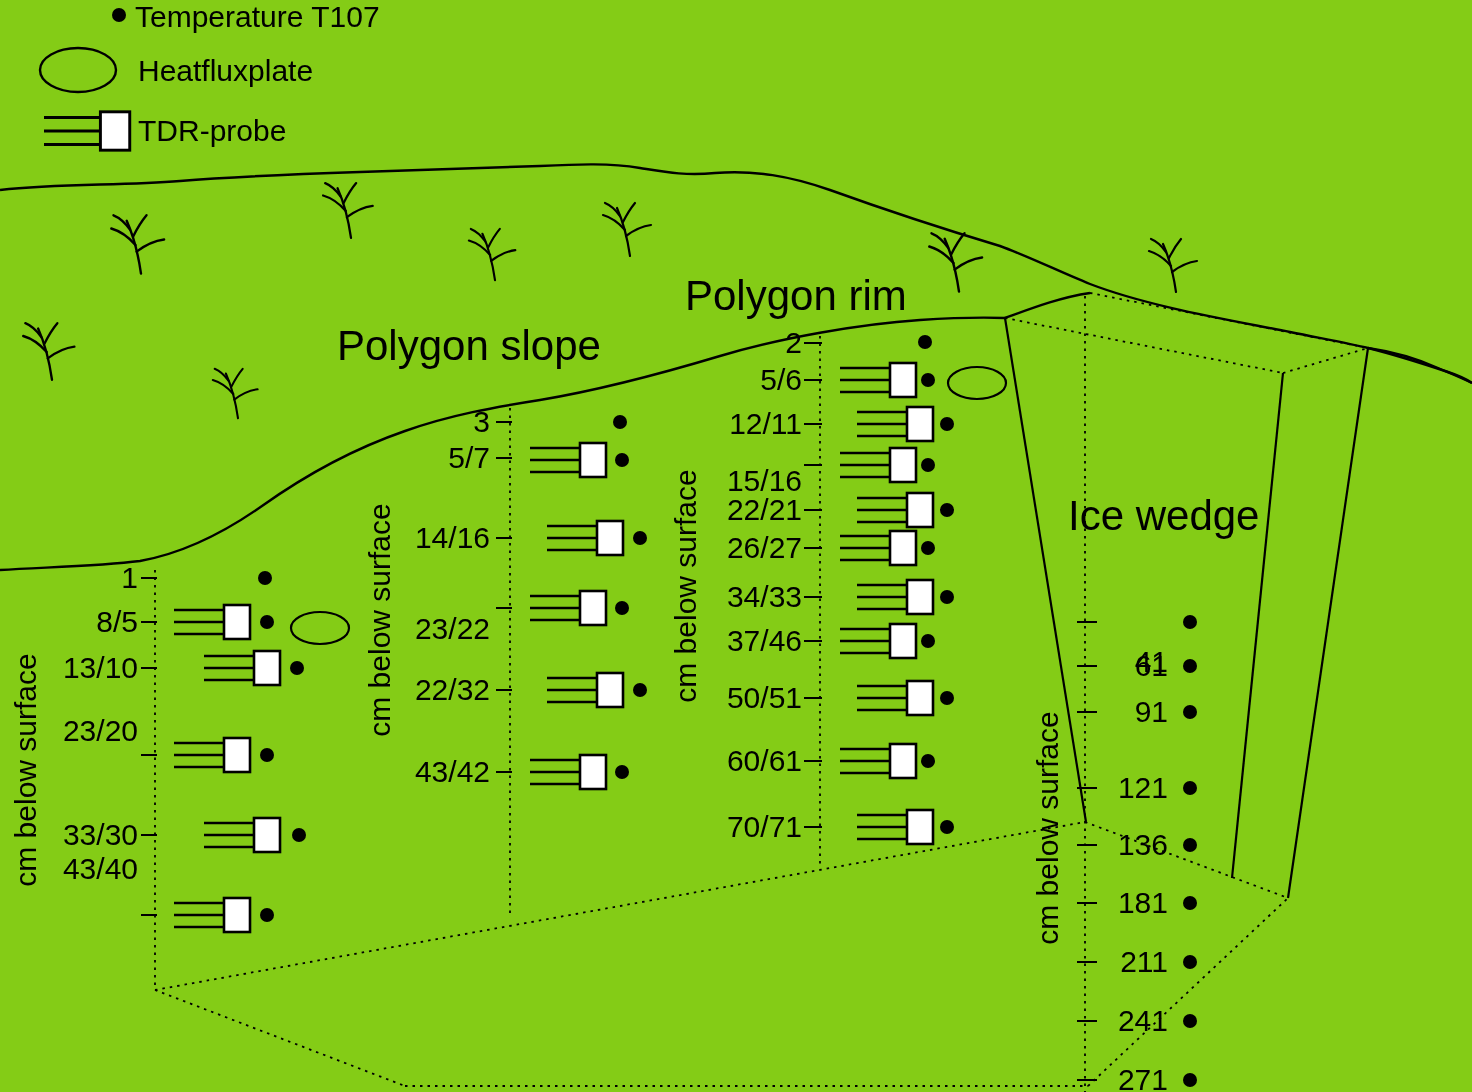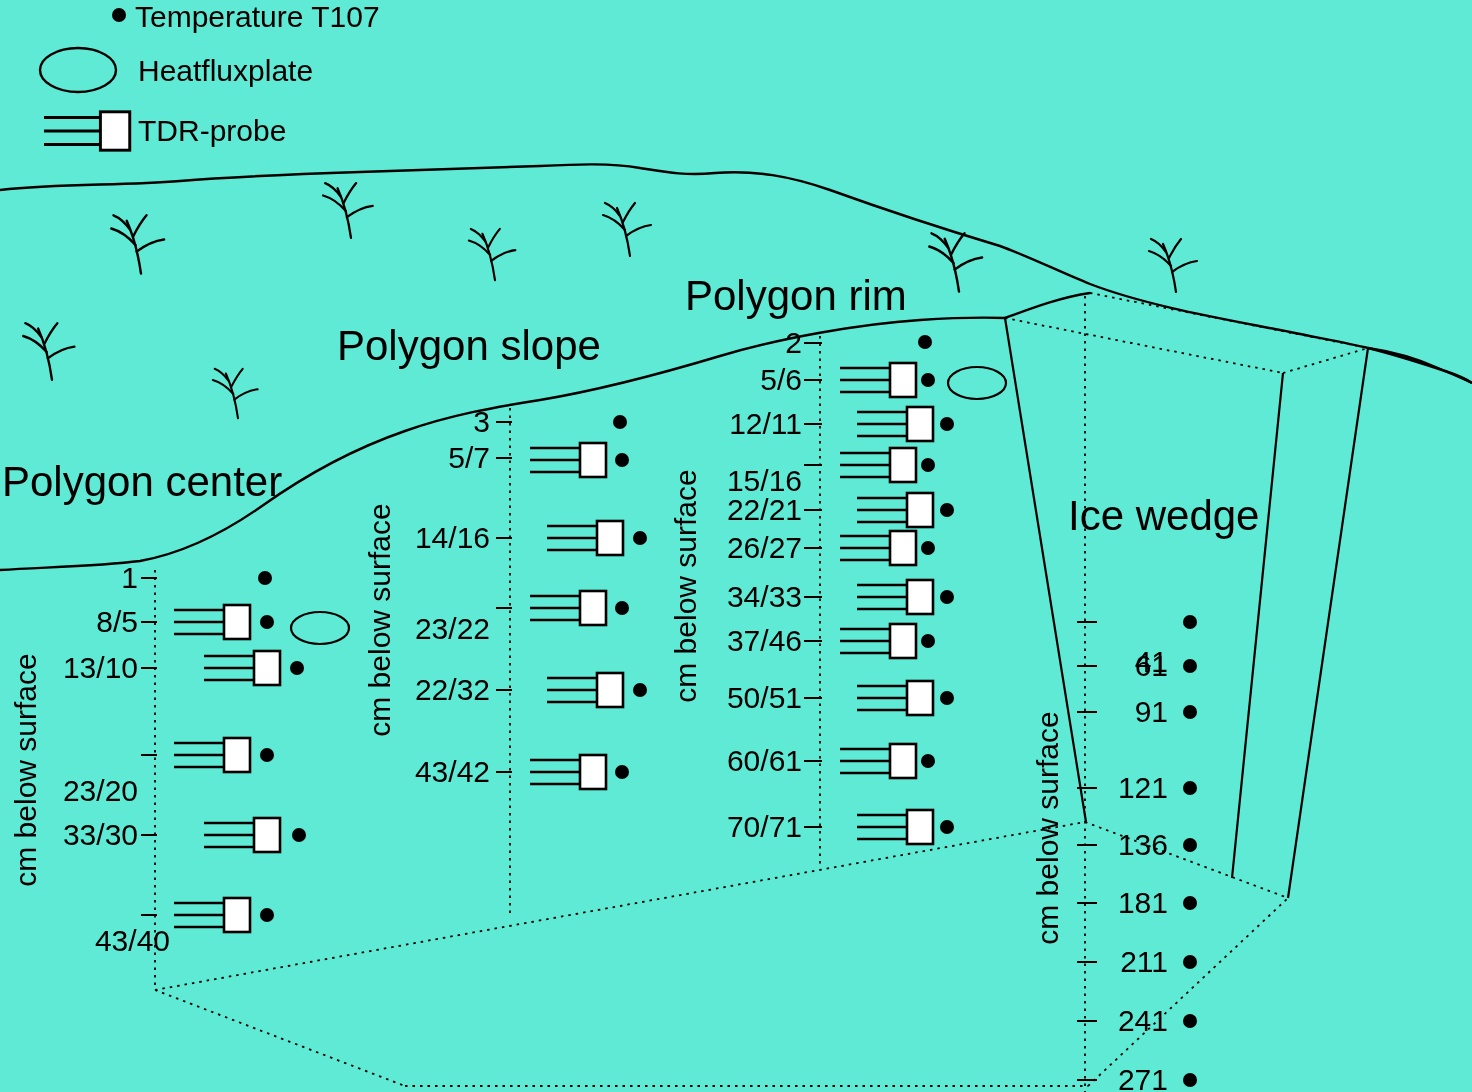--- a/index.html
+++ b/index.html
@@ -1,17 +1,17 @@
 <!DOCTYPE html>
 <html><head>
 <meta charset="utf-8">
 <style>
   html,body{margin:0;padding:0;background:#fff;}
   .canvas{
-    position:relative;width:1472px;height:1092px;background:#5eead4;overflow:hidden;
+    position:relative;width:1472px;height:1092px;background:#84cc16;overflow:hidden;
     font-family:"Liberation Sans",sans-serif;color:#000;
   }
   svg{position:absolute;left:0;top:0;}
   .lbl{position:absolute;font-size:30px;line-height:34px;white-space:nowrap;color:#000;}
   .r{text-align:right;}
   .title{font-size:42px;line-height:40px;}
   .rot{transform:translate(-50%,-50%) rotate(-90deg);font-size:30px;}
   .legend{font-size:30px;}
   .colc{left:0;width:138px;}
   .cols{left:346px;width:144px;}
@@ -188,36 +188,35 @@
       <circle cx="1190" cy="962" r="7" fill="#000"></circle>
       <circle cx="1190" cy="1021" r="7" fill="#000"></circle>
       <circle cx="1190" cy="1080" r="7" fill="#000"></circle>
     </g>
   </svg>
 
   <div class="lbl legend" style="left:135px;top:0px;">Temperature T107</div>
   <div class="lbl legend" style="left:138px;top:54px;">Heatfluxplate</div>
   <div class="lbl legend" style="left:138px;top:114px;">TDR-probe</div>
 
-  <div class="lbl title" style="left:2px;top:462px;">Polygon center</div>
   <div class="lbl title" style="left:337px;top:326px;">Polygon slope</div>
   <div class="lbl title" style="left:685px;top:276px;">Polygon rim</div>
   <div class="lbl title" style="left:1068px;top:496px;">Ice wedge</div>
 
   <div class="lbl rot" style="left:26px;top:770px;">cm below surface</div>
   <div class="lbl rot" style="left:380px;top:620px;">cm below surface</div>
   <div class="lbl rot" style="left:686px;top:586px;">cm below surface</div>
   <div class="lbl rot" style="left:1048px;top:828px;">cm below surface</div>
 
   <div class="lbl r colc" style="top:561px;">1</div>
   <div class="lbl r colc" style="top:605px;">8/5</div>
   <div class="lbl r colc" style="top:651px;">13/10</div>
-  <div class="lbl r colc" style="top:774px;">23/20</div>
+  <div class="lbl r colc" style="top:714px;">23/20</div>
   <div class="lbl r colc" style="top:818px;">33/30</div>
-  <div class="lbl r colc" style="top:924px;padding-left:32px;">43/40</div>
+  <div class="lbl r colc" style="top:852px;">43/40</div>
 
   <div class="lbl r cols" style="top:405px;">3</div>
   <div class="lbl r cols" style="top:441px;">5/7</div>
   <div class="lbl r cols" style="top:521px;">14/16</div>
   <div class="lbl r cols" style="top:591px;margin-top:21px;">23/22</div>
   <div class="lbl r cols" style="top:673px;">22/32</div>
   <div class="lbl r cols" style="top:755px;">43/42</div>
 
   <div class="lbl r colr" style="top:326px;">2</div>
   <div class="lbl r colr" style="top:363px;">5/6</div>

